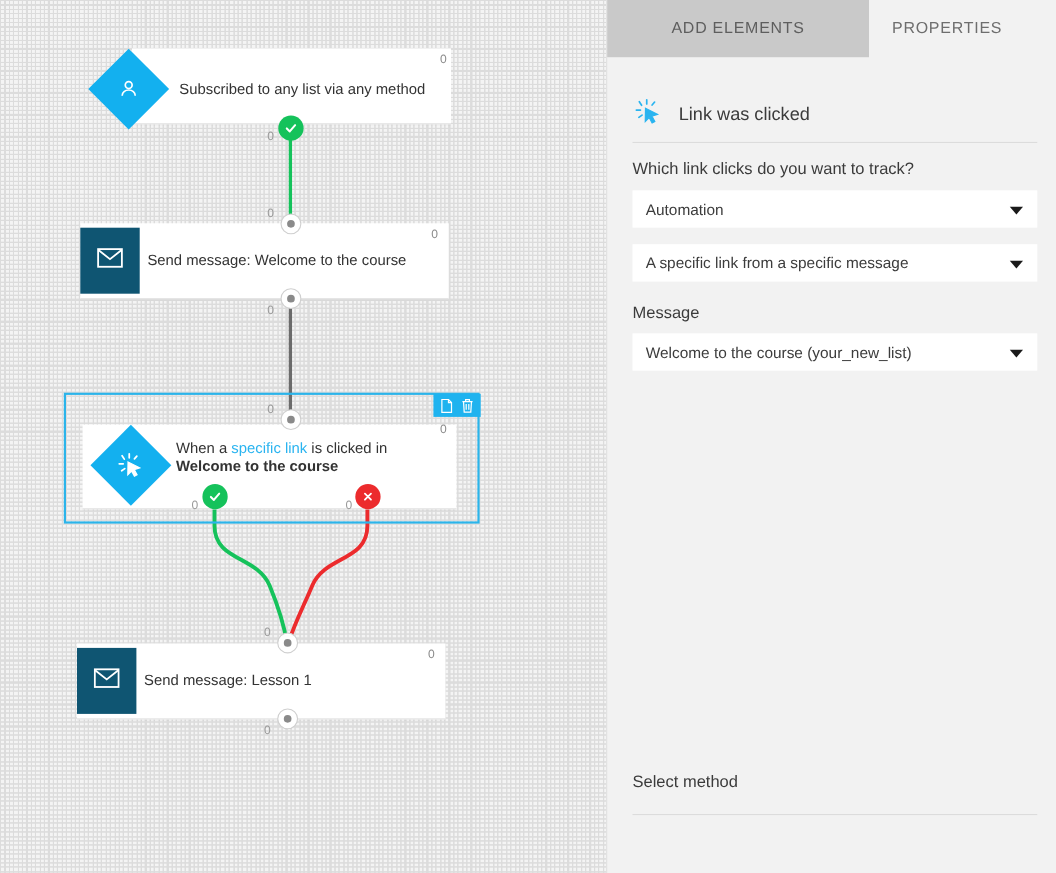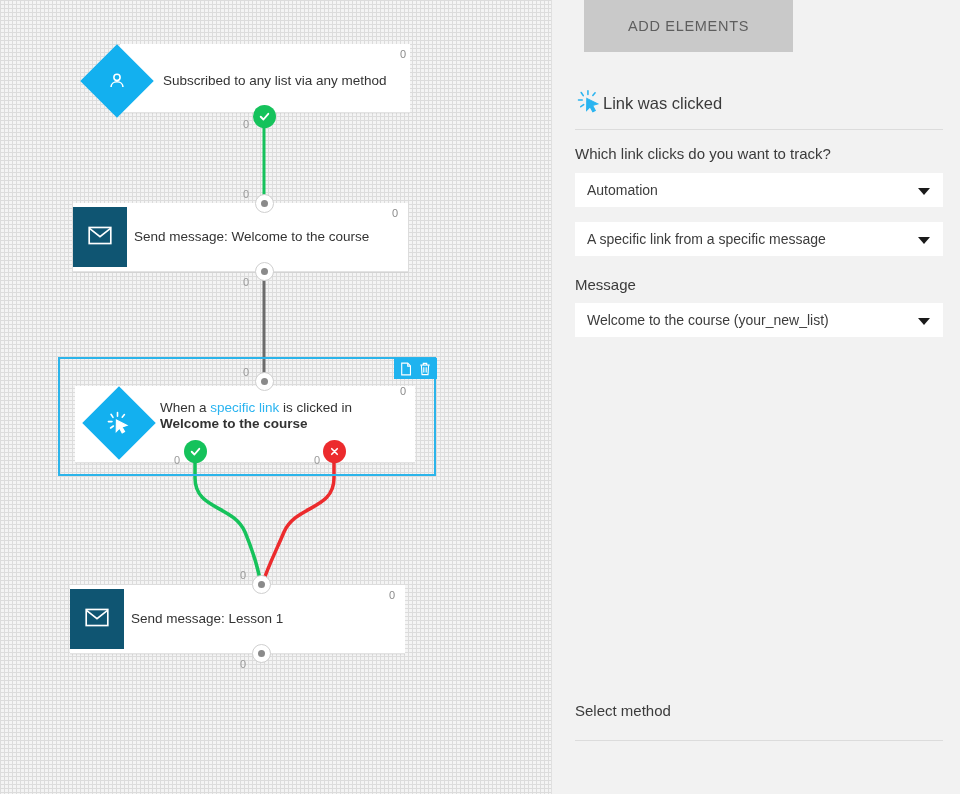--- a/index.html
+++ b/index.html
@@ -130,26 +130,26 @@
   }
   #tabs { position: relative; height: 52px; }
   .tab {
     position: absolute; top: 0; height: 52px;
     display: flex; align-items: center; justify-content: center;
     font-size: 14.5px; letter-spacing: 0.7px;
     color: #6e6e6e;
     cursor: pointer;
   }
   .tab.active { background: #c9c9c9; color: #5e5e5e; }
-  #tab-add { left: 0; width: 209px; margin-left: 32px; }
+  #tab-add { left: 0; width: 238px; }
   #tab-props { left: 209px; width: 200px; }
 
   .prop-title-row {
     position: absolute; left: 24px; top: 88px;
-    display: flex; align-items: center; 
+    display: flex; align-items: center; gap: 14px;
   }
   .prop-title {
     font-size: 16.5px; color: #3b3b3b;
   }
   .hr {
     position: absolute; left: 574px; width: 368px; height: 1px;
     background: #dcdcdc;
   }
 
   .field-label {
@@ -299,20 +299,21 @@
       <div class="dot" style="left:252px; top:575px;"></div>
       <div class="node-count" style="left:240px; top:569px;">0</div>
       <div class="dot" style="left:252px; top:644px;"></div>
       <div class="node-count" style="left:240px; top:658px;">0</div>
     </div>
   </div>
 
   <div id="panel">
     <div id="tabs">
       <div class="tab active" id="tab-add">ADD ELEMENTS</div>
+      <div class="tab" id="tab-props">PROPERTIES</div>
     </div>
 
     <div class="prop-title-row">
       <span>
         <svg width="27" height="27" viewBox="0 0 26 26" fill="none" stroke="#2ab4f0" stroke-width="1.5" stroke-linecap="round">
           <path d="M11.5 6.2 V2.6 M7.0 7.4 L5.0 4.3 M6.0 11.6 H2.4 M7.4 16.0 L4.6 18.0 M16.2 7.2 L18.4 4.6"></path>
           <path d="M10.4 10.0 L21.0 15.4 L16.0 16.9 L18.6 21.6 L16.2 22.9 L13.6 18.2 L10.2 21.6 Z" fill="#2ab4f0" stroke="#2ab4f0" stroke-width="1"></path>
         </svg>
       </span>
       <span class="prop-title">Link was clicked</span>

